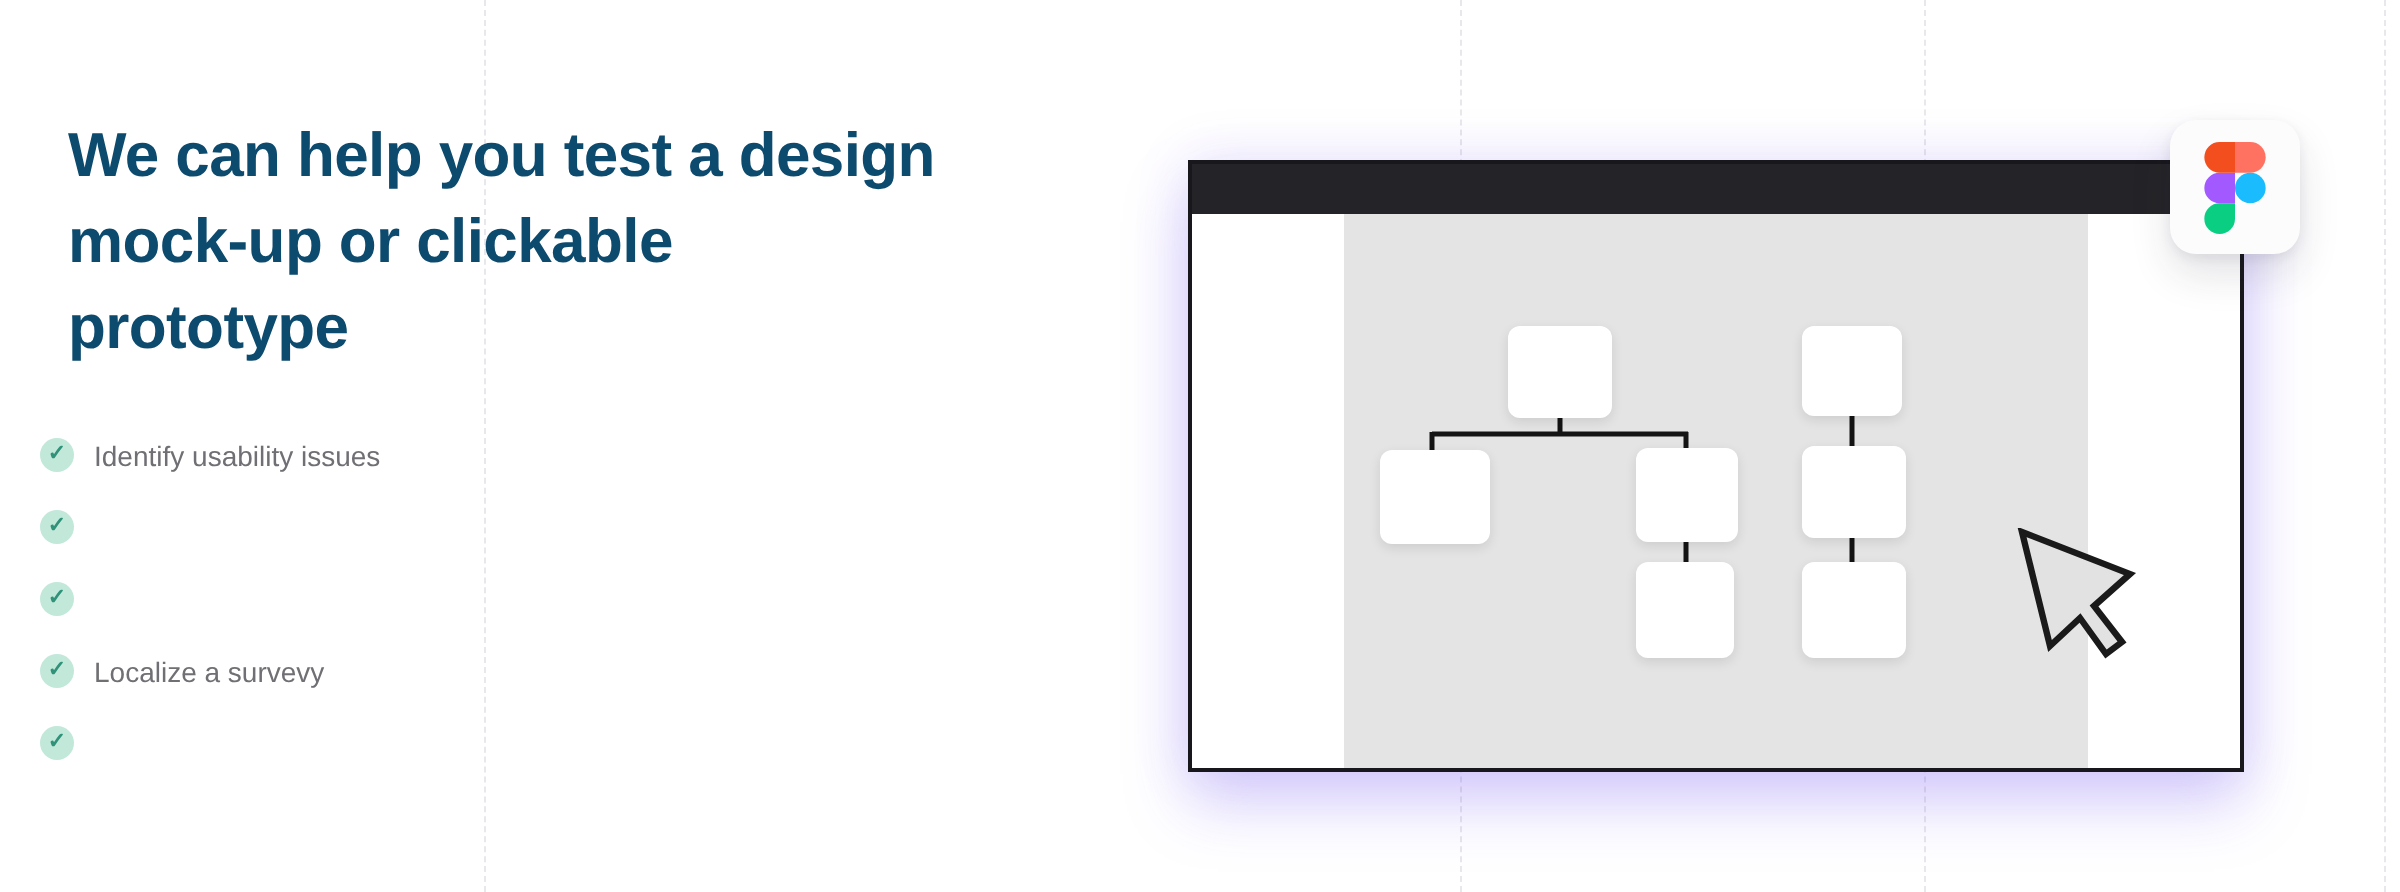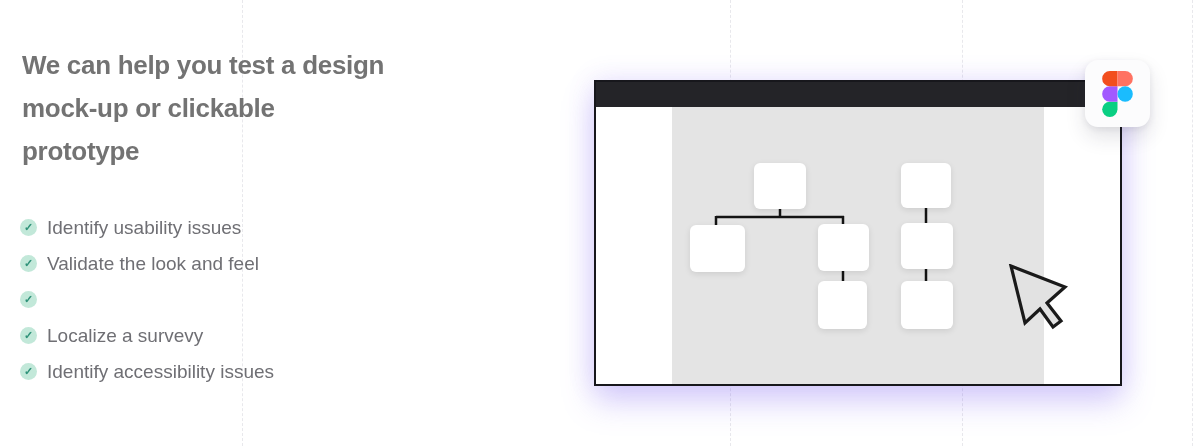--- a/index.html
+++ b/index.html
@@ -20,39 +20,39 @@
   }
   .vline.v1 { left: 242px; }
   .vline.v2 { left: 730px; }
   .vline.v3 { left: 962px; }
   .vline.v4 { left: 1192px; }
 
   
   .hero { position: absolute; left: 0; top: 0; z-index: 2; }
   .hero-heading {
     position: absolute; left: 18px; top: 40px; width: 490px;
-    margin: 4px;
-    font-size: 26px; line-height: 43px; font-weight: 800;
+    margin: 16px;
+    font-size: 31px; line-height: 43px; font-weight: 800;
     letter-spacing: -0.3px;
-    color: #737373;
+    color: #0c4a6e;
     white-space: pre-line;
   }
   .checklist {
     position: absolute; left: 20px; top: 218px;
     margin: 0; padding: 0; list-style: none;
     display: flex; flex-direction: column; gap: 17px;
     width: 420px;
   }
   .check-item { display: flex; align-items: center; gap: 10px; height: 19px; }
   .check-icon {
     flex: 0 0 17px; width: 17px; height: 17px; border-radius: 50%;
     background: #c2e8d9; color: #2f9279;
     font-size: 11px; line-height: 17px; text-align: center; font-weight: bold;
   }
-  .check-label { font-size: 19px; color: #6f6f74; }
+  .check-label { font-size: 14px; color: #6f6f74; }
 
   
   .illustration { position: absolute; left: 0; top: 0; z-index: 1; }
   .browser-window {
     position: absolute; left: 594px; top: 80px; width: 528px; height: 306px;
     background: #ffffff;
     border: 2px solid #17171c;
     box-shadow: 0 16px 30px rgba(118,88,240,0.28), 0 0 26px rgba(118,88,240,0.14);
   }
   .window-bar {
@@ -99,32 +99,30 @@
 mock-up or clickable
 prototype</h1>
 
   <ul class="checklist">
     <li class="check-item">
       <span class="check-icon">✓</span>
       <span class="check-label">Identify usability issues</span>
     </li>
     <li class="check-item">
       <span class="check-icon">✓</span>
-      <span class="check-label">Validate the look and feel</span>
     </li>
     <li class="check-item">
       <span class="check-icon">✓</span>
     </li>
     <li class="check-item">
       <span class="check-icon">✓</span>
       <span class="check-label">Localize a survevy</span>
     </li>
     <li class="check-item">
       <span class="check-icon">✓</span>
-      <span class="check-label">Identify accessibility issues</span>
     </li>
   </ul>
 </section>
 
 <div class="illustration">
 
   <div class="browser-window">
     <div class="window-bar"></div>
     <div class="canvas-panel"></div>
 

